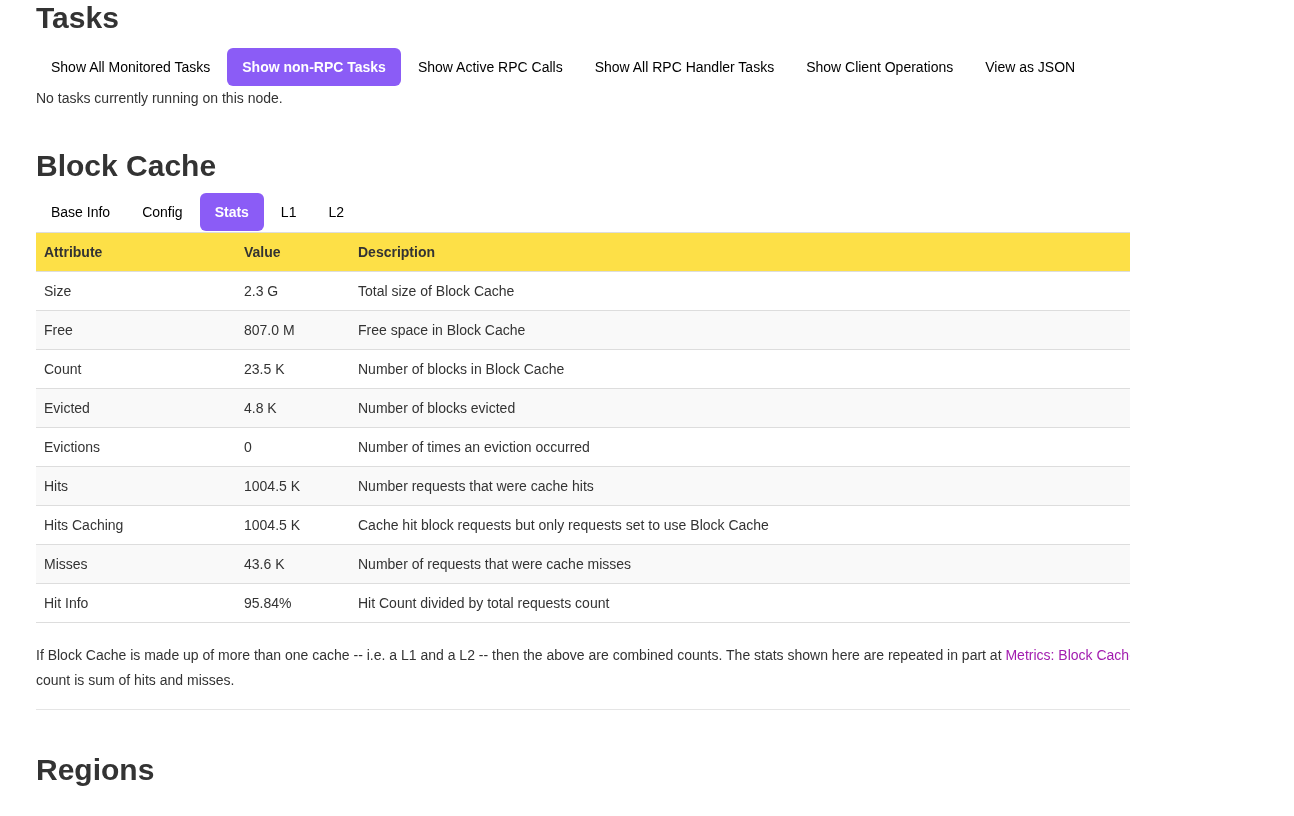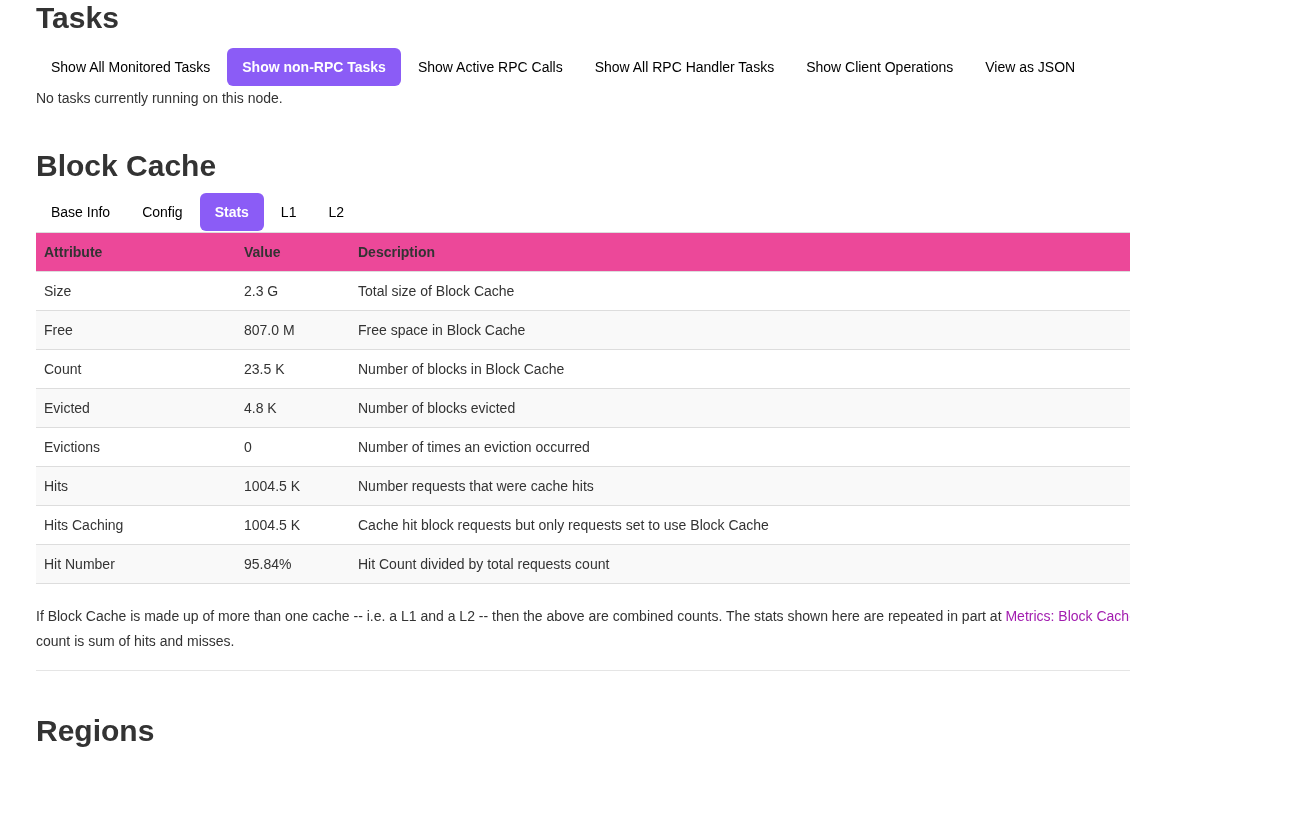--- a/index.html
+++ b/index.html
@@ -73,21 +73,21 @@
     text-align: left;
     vertical-align: top;
     padding: 9px 8px;
     line-height: 20px;
     border-bottom: 1px solid #dddddd;
     overflow: hidden;
   }
   table.stats-table th { font-weight: bold; }
   table.stats-table col.col-attr  { width: 200px; }
   table.stats-table col.col-value { width: 114px; }
-  table.stats-table thead tr { background: #ec4899; }
+  table.stats-table thead tr { background: #fde047; }
   table.stats-table tbody tr:nth-child(even) { background: #f9f9f9; }
 
   .footnote {
     margin: 20px 0 0 0;
     line-height: 25px;
   }
   .footnote a {
     color: #a21caf;
     text-decoration: none;
     cursor: pointer;
@@ -194,21 +194,26 @@
           <td>Hits</td>
           <td>1004.5 K</td>
           <td>Number requests that were cache hits</td>
         </tr>
         <tr>
           <td>Hits Caching</td>
           <td>1004.5 K</td>
           <td>Cache hit block requests but only requests set to use Block Cache</td>
         </tr>
         <tr>
-          <td>Hit Number</td>
+          <td>Misses</td>
+          <td>43.6 K</td>
+          <td>Number of requests that were cache misses</td>
+        </tr>
+        <tr>
+          <td>Hit Info</td>
           <td>95.84%</td>
           <td>Hit Count divided by total requests count</td>
         </tr>
       </tbody>
     </table>
 
     <p class="footnote"><span>If Block Cache is made up of more than one cache -- i.e. a L1 and a L2 -- then the above are combined counts. The stats shown here are repeated in part at </span><a>Metrics: Block Cache</a><span>. Request count is sum of hits and misses.</span></p>
 
     <hr class="section-divider">
 

